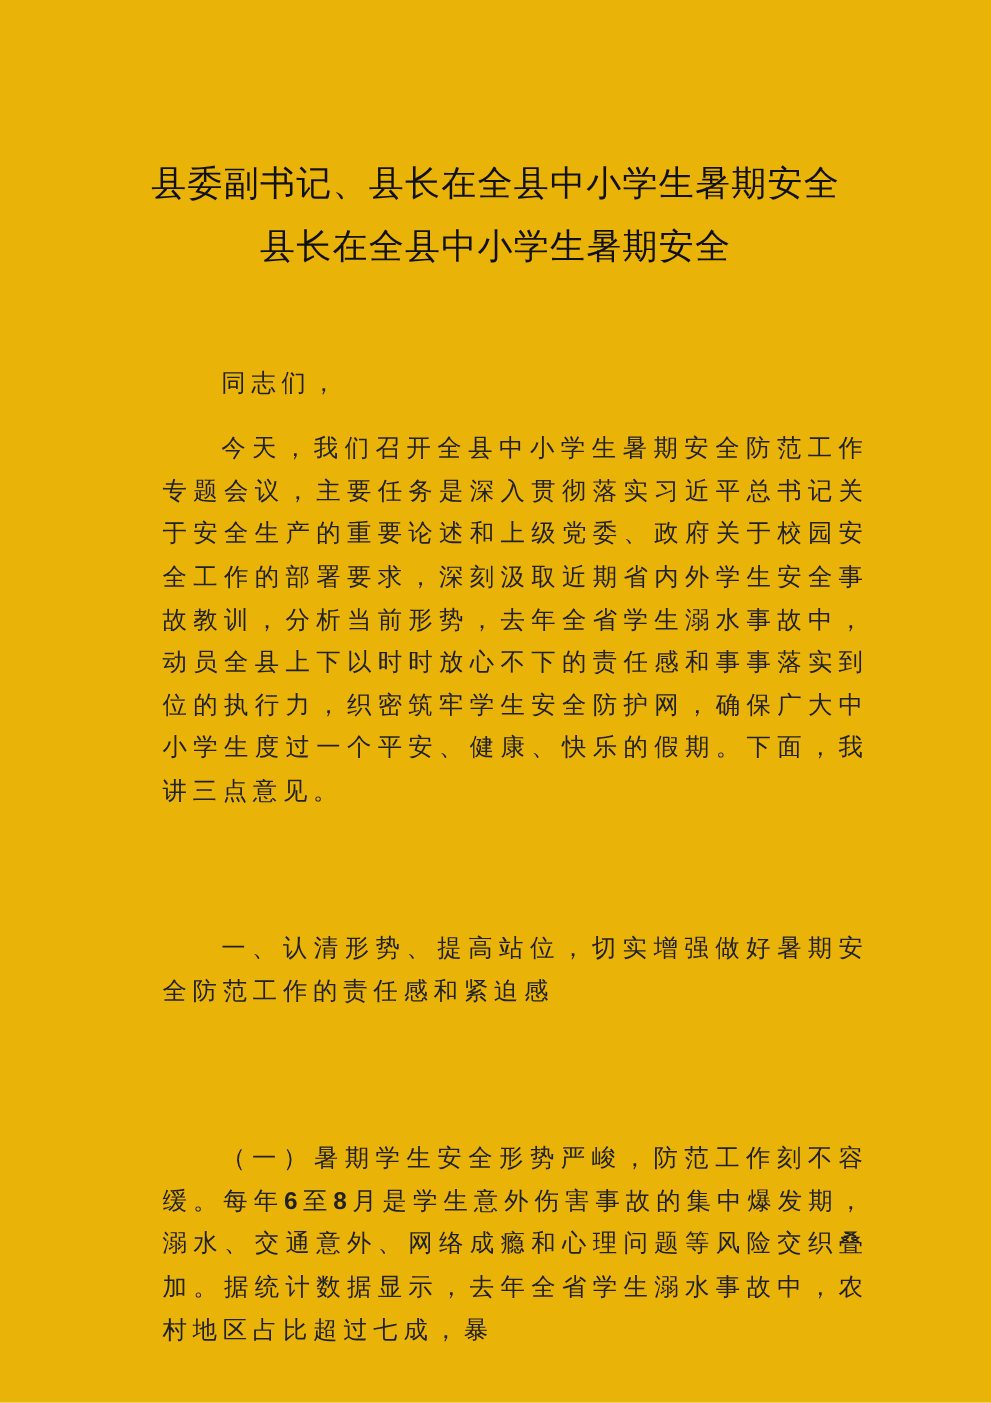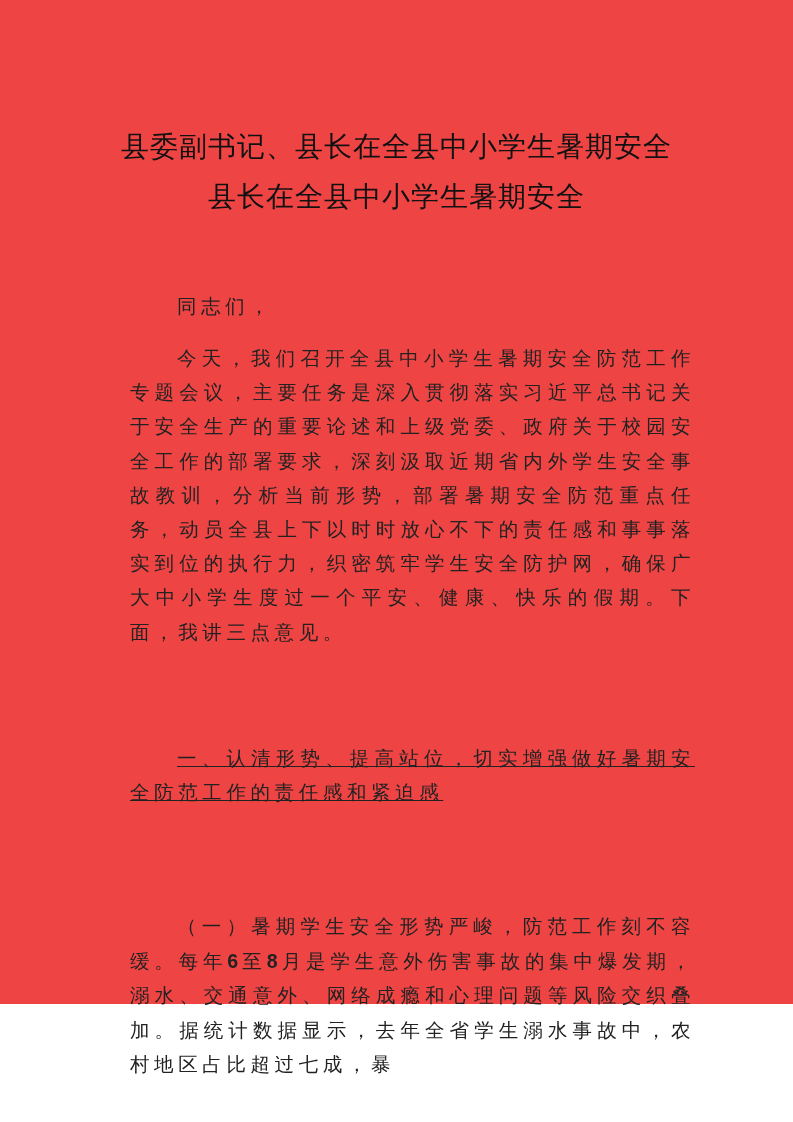--- a/index.html
+++ b/index.html
@@ -13,22 +13,22 @@
     overflow: hidden;
     position: relative;
     font-family: "DejaVu Serif", "Liberation Serif", serif;
     color: #1a1a1a;
   }
   .page {
     position: absolute;
     left: 0;
     top: 0;
     width: 793px;
-    height: 1004px;
-    background: #ef4444;
+    height: 1122px;
+    background: #eab308;
   }
   .title {
     position: absolute;
     left: 100px;
     width: 593px;
     top: 122px;
     text-align: center;
     font-size: 28px;
     line-height: 50px;
     letter-spacing: 1px;
@@ -49,21 +49,21 @@
     text-justify: inter-character;
     margin: 0;
   }
   .para {
     margin: 0;
     text-indent: 47px;
     word-break: break-all;
   }
   .greeting { top: 290px; }
   .p1 { top: 342px; }
-  .h1 { top: 742px; text-decoration: underline; }
+  .h1 { top: 742px; }
   .p2 { top: 872px; margin-top: 38px; }
   .num {
     font-family: "Liberation Sans", "DejaVu Sans", sans-serif;
     font-weight: bold;
     letter-spacing: 4px;
   }
 </style>
 </head>
 <body>
 
@@ -72,21 +72,21 @@
   <h1 class="title">
     <span>县委副书记、县长在全县中小学生暑期安全</span>
     <span>县长在全县中小学生暑期安全</span>
   </h1>
 
   <div class="body greeting">
     <p class="para">同志们，</p>
   </div>
 
   <div class="body p1">
-    <p class="para">今天，我们召开全县中小学生暑期安全防范工作专题会议，主要任务是深入贯彻落实习近平总书记关于安全生产的重要论述和上级党委、政府关于校园安全工作的部署要求，深刻汲取近期省内外学生安全事故教训，分析当前形势，部署暑期安全防范重点任务，动员全县上下以时时放心不下的责任感和事事落实到位的执行力，织密筑牢学生安全防护网，确保广大中小学生度过一个平安、健康、快乐的假期。下面，我讲三点意见。</p>
+    <p class="para">今天，我们召开全县中小学生暑期安全防范工作专题会议，主要任务是深入贯彻落实习近平总书记关于安全生产的重要论述和上级党委、政府关于校园安全工作的部署要求，深刻汲取近期省内外学生安全事故教训，分析当前形势，去年全省学生溺水事故中，动员全县上下以时时放心不下的责任感和事事落实到位的执行力，织密筑牢学生安全防护网，确保广大中小学生度过一个平安、健康、快乐的假期。下面，我讲三点意见。</p>
   </div>
 
   <div class="body h1">
     <p class="para">一、认清形势、提高站位，切实增强做好暑期安全防范工作的责任感和紧迫感</p>
   </div>
 
   <div class="body p2">
     <p class="para"><span>（一）暑期学生安全形势严峻，防范工作刻不容缓。每年</span><span class="num">6</span><span>至</span><span class="num">8</span><span>月是学生意外伤害事故的集中爆发期，溺水、交通意外、网络成瘾和心理问题等风险交织叠加。据统计数据显示，去年全省学生溺水事故中，农村地区占比超过七成，暴</span></p>
   </div>
 

